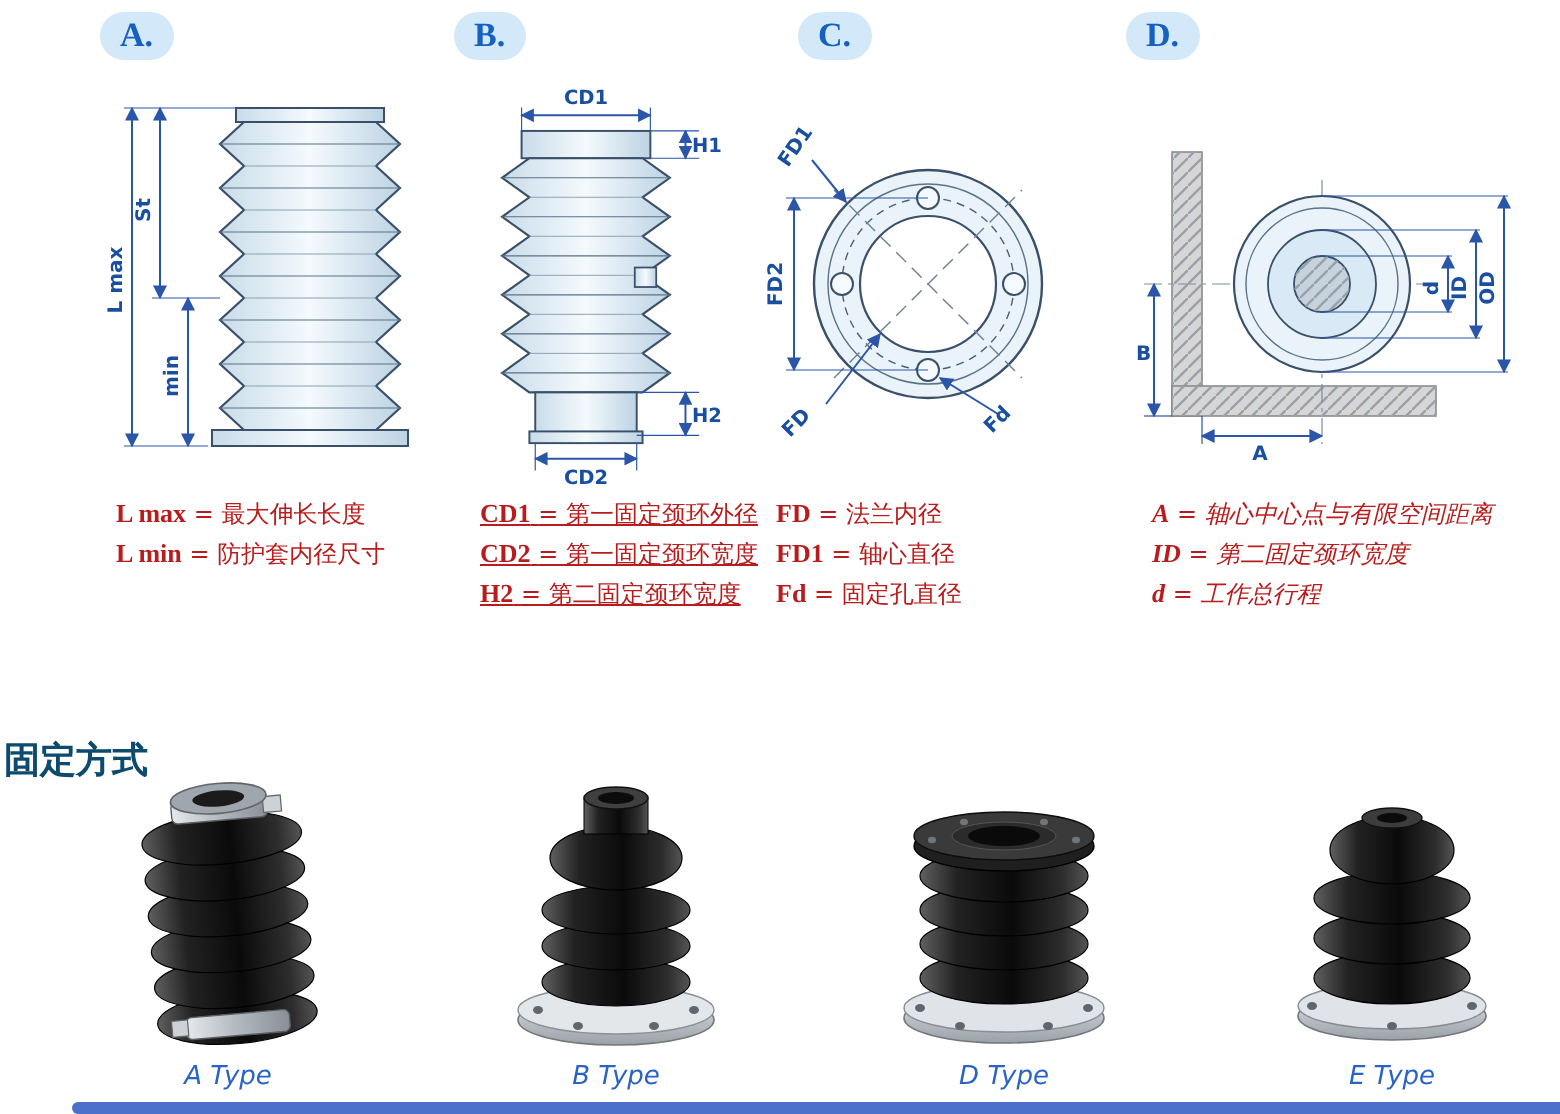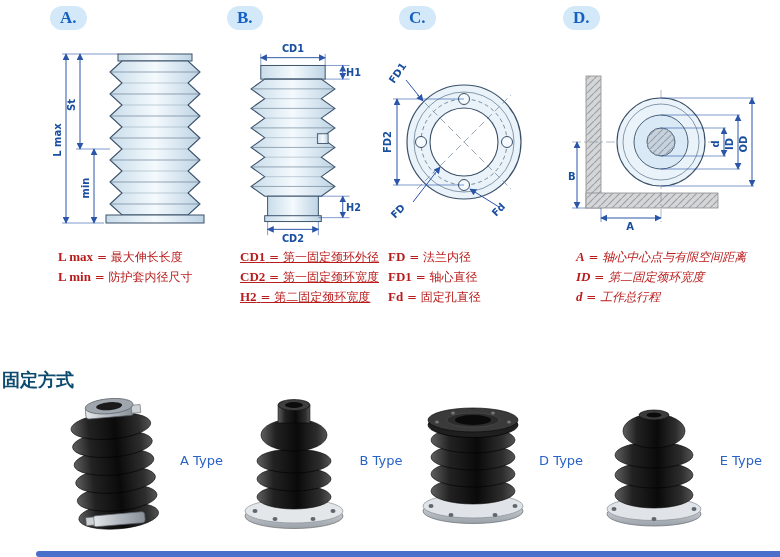--- a/index.html
+++ b/index.html
@@ -18,22 +18,22 @@
   .fold-in  { stroke:#8aa0b2; stroke-width:0.5; fill:none; }
   .legend-col { position:absolute; top:247px; font-size:12px; line-height:1.55; color:#b91c1c; }
   .legend-col .term { font-family:"Liberation Serif","DejaVu Serif",serif; font-weight:bold; font-size:13px; }
   .lc1 { left:58px;  width:174px; }
   .lc2 { left:240px; width:160px;text-decoration:underline; }
   .lc3 { left:388px; width:170px; }
   .lc4 { left:576px; width:214px;font-style:italic; }
   .fix-title { position:absolute; left:2px; top:352px; font-size:18px; font-weight:bold; color:#0c4a6e;margin-top:16px; }
   .products { position:absolute; left:0; top:370px; width:780px; display:flex;
               justify-content:space-between; padding:0 18px 0 48px; }
-  .product { display:flex; flex-direction:row; align-items:center; 
-             height:176px; }
+  .product { display:flex; flex-direction:column; align-items:center; justify-content:flex-end;
+             height:176px;font-style:italic; }
   .ptype { color:#2a63c6; font-size:13px; margin-top:4px; }
   .footer-bar { position:absolute; left:36px; right:0; bottom:0; height:6px;
                 background:#4a70cc; border-radius:4px 0 0 4px; }
   figure { margin:0; }
 </style>
 </head>
 <body>
 
 <div class="page">
 

